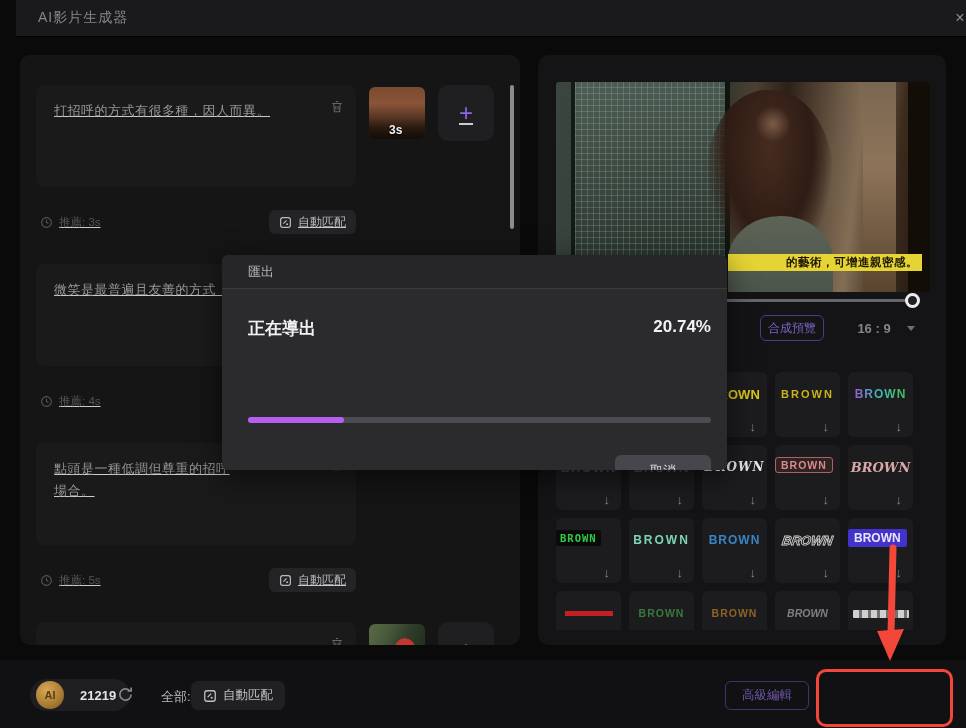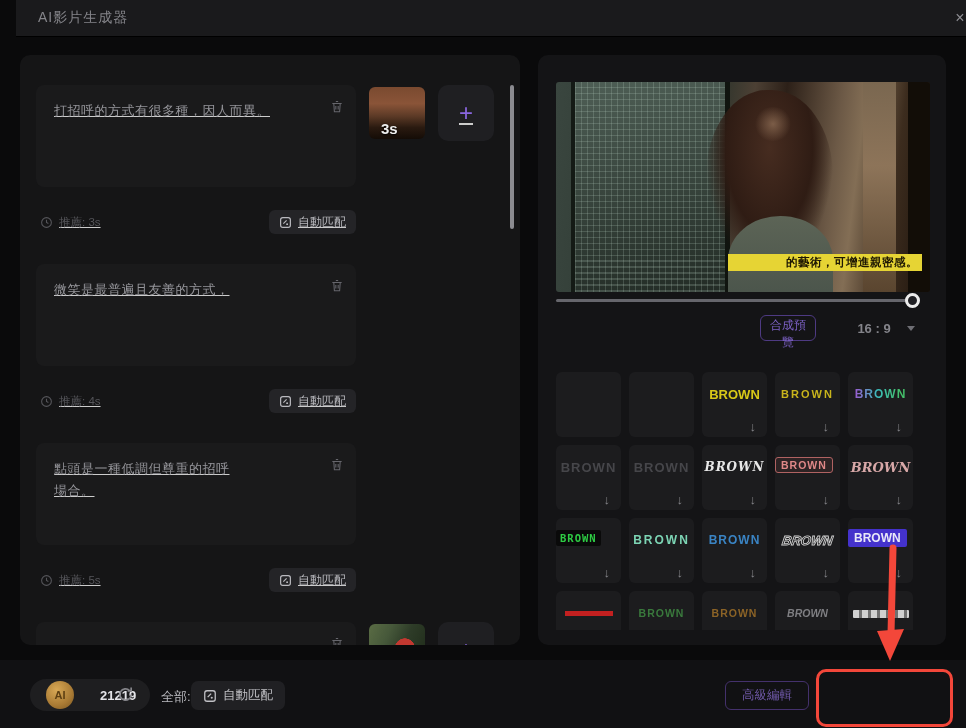--- a/index.html
+++ b/index.html
@@ -24,21 +24,21 @@
   .trash{position:absolute;right:12px;top:14px;}
   .card-footer{display:flex;justify-content:space-between;align-items:center;margin-top:23px;height:24px;}
   .rec{display:flex;align-items:center;gap:6px;font-size:11.5px;color:#55555a;margin-left:4px;}
   .match-btn{display:flex;align-items:center;gap:6px;background:#242427;border:none;border-radius:6px;
              height:24px;padding:0 10px;color:#b9b9be;font-size:12px;cursor:pointer;font-family:inherit;}
   .media-col{display:flex;margin-left:13px;align-items:flex-start;}
   .thumb{position:relative;width:56px;height:52px;border-radius:6px;margin-top:2px;overflow:hidden;}
   .thumb-sunset{background:linear-gradient(180deg,#7a4a30 0%,#8a5438 32%,#5c3a26 56%,#2a1a10 78%,#140c06 100%);}
   .thumb-outdoor{background:radial-gradient(32% 38% at 64% 50%,#c23830 0 58%,rgba(0,0,0,0) 60%),
                  linear-gradient(115deg,#5a6c44 0%,#46583a 30%,#2e3c28 55%,#1c2817 100%);}
-  .thumb .dur{position:absolute;left:12px;bottom:2px;font-size:15px;font-weight:bold;color:#f0f0f0;text-shadow:0 1px 2px #000;}
+  .thumb .dur{position:absolute;left:20px;bottom:2px;font-size:12px;font-weight:bold;color:#f0f0f0;text-shadow:0 1px 2px #000;}
   .plus{width:56px;height:56px;margin-left:13px;background:#1f1f22;border:none;border-radius:10px;
         color:#8a66e0;font-size:24px;font-weight:300;cursor:pointer;line-height:56px;text-align:center;padding:0;}
 
   
   .right-panel{position:absolute;left:538px;top:55px;width:408px;height:590px;background:#141416;
                border-radius:10px;overflow:hidden;}
   .video{position:absolute;left:18px;top:27px;width:374px;height:210px;border-radius:3px;overflow:hidden;
          background:linear-gradient(97deg,#3a463f 0%,#2e3a33 26%,#243029 38%,#4c4034 50%,#2c2018 58%,#6c5946 72%,#836e55 78%,#3c2c1e 88%,#1e140d 100%);}
   .v-glass{position:absolute;left:4%;top:0;bottom:0;width:40%;
            background:repeating-linear-gradient(0deg,rgba(190,215,200,.20) 0 1.5px,rgba(0,0,0,0) 1.5px 6px),
@@ -52,21 +52,21 @@
   .v-shirt{position:absolute;left:46%;bottom:-6%;width:28%;height:42%;border-radius:50% 50% 0 0;
            background:linear-gradient(180deg,#5c6456,#49534a);}
   .v-light{position:absolute;right:9%;top:0;bottom:0;width:9%;
            background:linear-gradient(180deg,#7a6750,#8d7459 40%,#5a452f);} 
   .v-dark-right{position:absolute;right:0;top:0;bottom:0;width:6%;background:#120d07;}
   .subtitle{position:absolute;right:8px;bottom:21px;background:#e6d434;color:#1d1703;font-size:11.5px;
             font-weight:bold;padding:1px 4px 1px 58px;letter-spacing:.5px;}
   .slider-track{position:absolute;left:18px;top:244px;width:360px;height:3px;background:#66666c;border-radius:2px;cursor:pointer;}
   .slider-handle{position:absolute;left:349px;top:-6px;width:9px;height:9px;border-radius:50%;
                  background:#202024;border:3px solid #ececec;}
-  .compose{position:absolute;left:222px;top:260px;width:56px;height:26px;background:none;
+  .compose{position:absolute;left:222px;top:260px;width:64px;height:26px;background:none;
            border:1px solid #4e3a82;border-radius:6px;color:#7e62c8;font-size:12px;cursor:pointer;font-family:inherit;}
   .ratio{position:absolute;left:314px;top:260px;width:68px;height:26px;display:flex;align-items:center;
          justify-content:center;gap:16px;color:#84848a;font-size:13px;font-weight:bold;cursor:pointer;}
   .caret{width:0;height:0;border-left:4px solid transparent;border-right:4px solid transparent;border-top:5px solid #6e6e74;}
 
   
   .style-grid{position:absolute;left:18px;top:317px;width:357px;height:258px;overflow:hidden;
               display:grid;grid-template-columns:repeat(5,65px);grid-auto-rows:65px;gap:8px;}
   .style-card{position:relative;background:#1c1c1e;border-radius:6px;cursor:pointer;}
   .sample{position:absolute;left:0;right:0;top:0;height:44px;display:flex;align-items:center;
@@ -105,21 +105,21 @@
   .status-row .pct{font-size:17px;font-weight:bold;color:#f2f2f4;}
   .progress-track{position:absolute;left:26px;top:100px;width:463px;height:6px;background:#4c4c52;border-radius:3px;}
   .progress-fill{height:6px;border-radius:3px;background:#b55ef0;width:0;}
   .cancel-btn{position:absolute;right:16px;bottom:12px;width:96px;height:31px;background:#46464c;border:none;
               border-radius:6px;color:#dcdce0;font-size:13px;cursor:pointer;font-family:inherit;}
 
   
   .bottom-bar{position:absolute;left:0;top:660px;width:966px;height:68px;background:#111113;}
   .credits{position:absolute;left:30px;top:19px;height:32px;border-radius:16px;background:#1e1e20;
            display:flex;align-items:center;padding-right:14px;cursor:pointer;}
-  .coin{width:28px;height:28px;margin:16px;border-radius:50%;background:radial-gradient(circle at 38% 32%,#d8a855,#a87a34 60%,#7a5520);
+  .coin{width:28px;height:28px;margin:6px;border-radius:50%;background:radial-gradient(circle at 38% 32%,#d8a855,#a87a34 60%,#7a5520);
         display:flex;align-items:center;justify-content:center;font-size:11px;font-weight:bold;color:#5c3e12;}
   .credits .num{margin-left:10px;font-size:13px;color:#e4e4e8;font-weight:bold;}
   .refresh{position:absolute;left:117px;top:26px;cursor:pointer;}
   .all-label{position:absolute;left:161px;top:28px;font-size:13px;color:#b9b9be;}
   .bottom-match{position:absolute;left:191px;top:21px;height:29px;display:flex;align-items:center;gap:6px;
                 background:#202023;border:none;border-radius:7px;padding:0 12px;color:#c0c0c5;font-size:12.5px;cursor:pointer;font-family:inherit;}
   .advanced{position:absolute;left:725px;top:21px;width:84px;height:29px;background:none;border:1px solid #44316c;
             border-radius:6px;color:#6f58a8;font-size:12.5px;cursor:pointer;font-family:inherit;}
   .export-btn{position:absolute;left:823px;top:17px;width:117px;height:37px;background:#6b2fb4;border:none;
               border-radius:8px;color:#d9c9f2;font-size:13.5px;letter-spacing:2px;cursor:pointer;font-family:inherit;
@@ -388,20 +388,35 @@
 
   </div>
 
   <div class="style-card">
     <span class="sample st-bar-white"></span>
 
   </div>
 </div>
   </div>
 
+  <div class="modal">
+    <div class="modal-header">
+      <span>匯出</span>
+    </div>
+    <div class="modal-body">
+      <div class="status-row">
+        <span class="status">正在導出</span>
+        <span class="pct">20.74%</span>
+      </div>
+      <div class="progress-track">
+        <div class="progress-fill" style="width: 20.74%;"></div>
+      </div>
+      <button class="cancel-btn">取消</button>
+    </div>
+  </div>
 
   <div class="bottom-bar">
     <div class="credits">
       <span class="coin">AI</span>
       <span class="num">21219</span>
     </div>
     <span class="refresh">
       <svg width="17" height="17" viewBox="0 0 24 24">
           <path d="M20 12a8 8 0 1 1-2.3-5.6" fill="none" stroke="#85858a" stroke-width="2.4"></path>
           <path d="M20 2v5h-5" fill="none" stroke="#85858a" stroke-width="2.4"></path>

